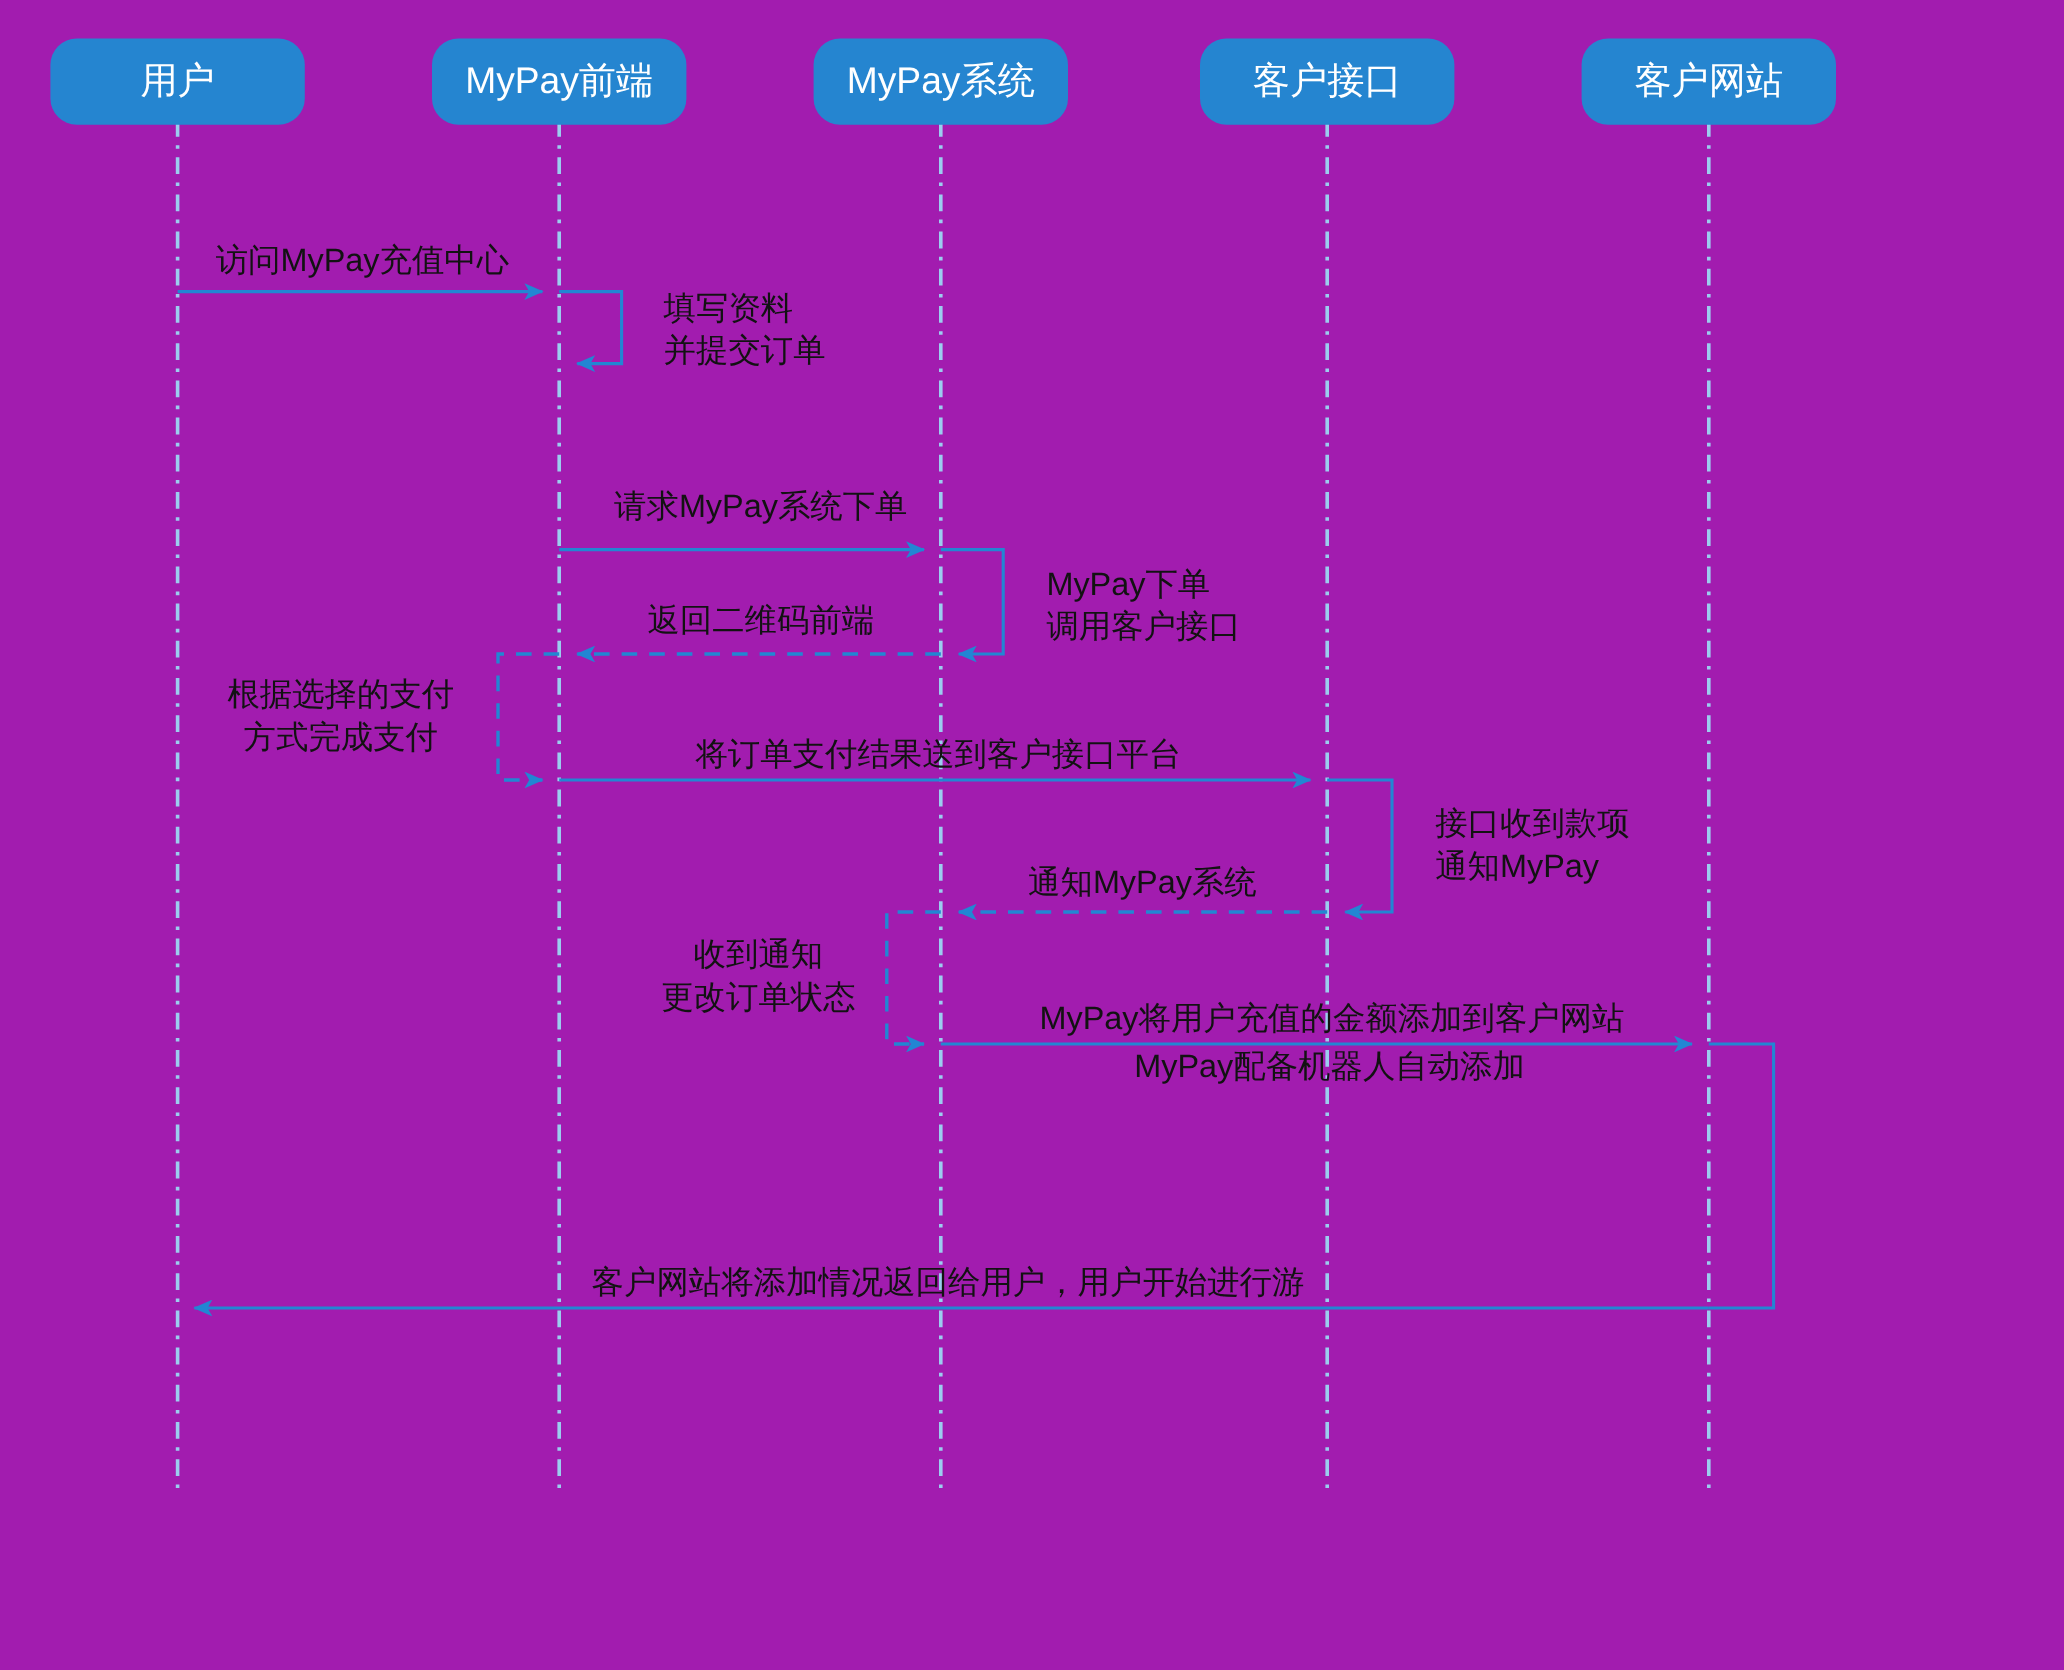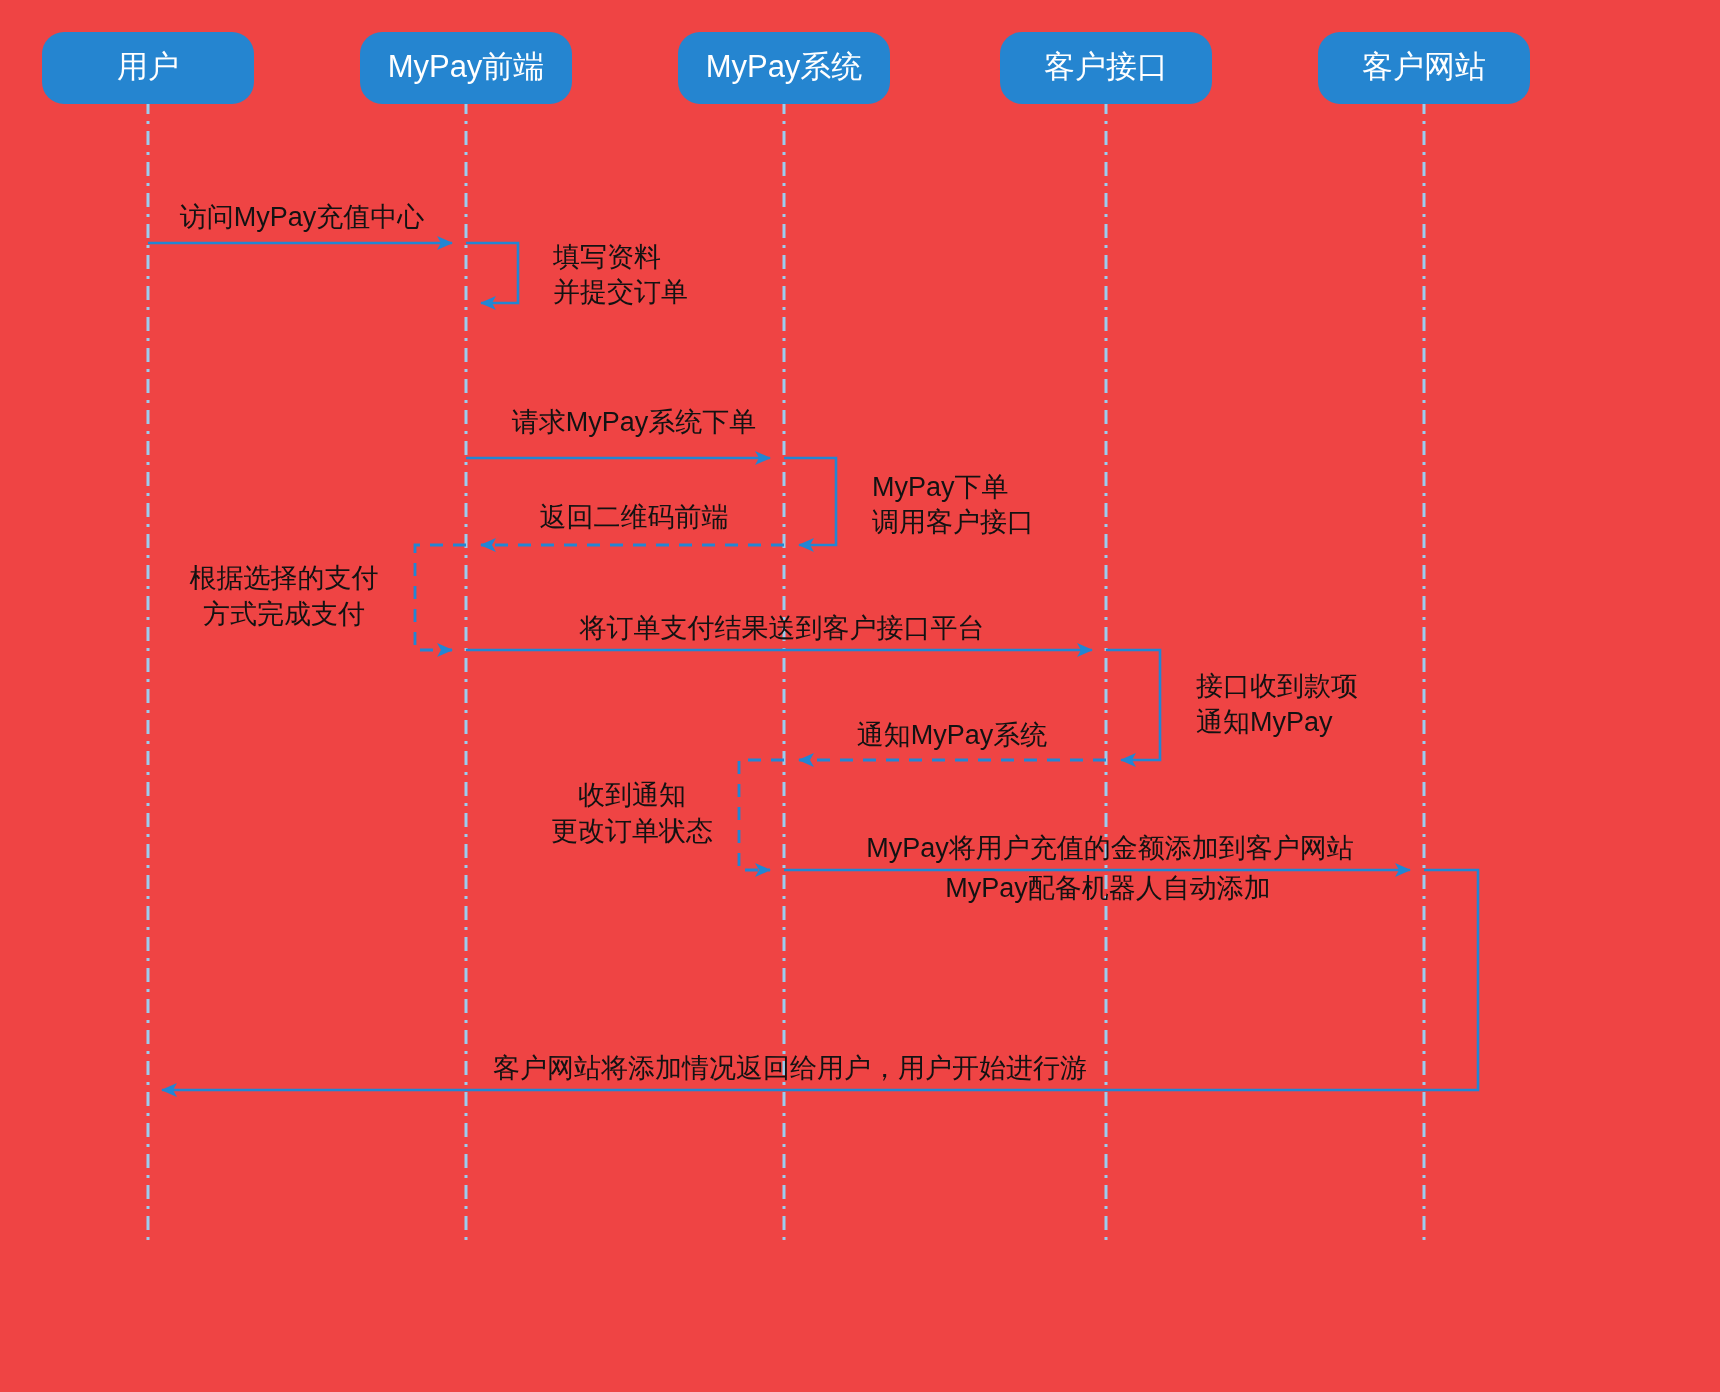--- a/index.html
+++ b/index.html
@@ -1,17 +1,17 @@
 <!DOCTYPE html>
 <html><head>
 <meta charset="utf-8">
 <style>
   html,body{margin:0;padding:0;background:#ffffff;}
   body{width:1720px;height:1392px;font-family:"Liberation Sans","DejaVu Sans",sans-serif;}
-  #stage{position:relative;width:1720px;height:1392px;overflow:hidden;background:#ef4444;}
+  #stage{position:relative;width:1720px;height:1392px;overflow:hidden;background:#a21caf;}
   svg{display:block;}
   .actor-box{fill:#2585d0;}
   .actor-label{fill:#ffffff;font-family:"Liberation Sans","DejaVu Sans",sans-serif;font-size:31px;text-anchor:middle;dominant-baseline:middle;}
   .lifeline{stroke:#9bcdef;stroke-width:3;stroke-dasharray:14 7 3 7;fill:none;}
   .msg-solid{stroke:#2286d3;stroke-width:2.6;fill:none;}
   .msg-dashed{stroke:#2286d3;stroke-width:2.8;fill:none;stroke-dasharray:13 10;}
   .msg-label{fill:#121212;font-family:"Liberation Sans","DejaVu Sans",sans-serif;font-size:27px;text-anchor:middle;dominant-baseline:middle;}
   .msg-label.left{text-anchor:start;}
   .arrowfill{fill:#2286d3;}
 </style>

